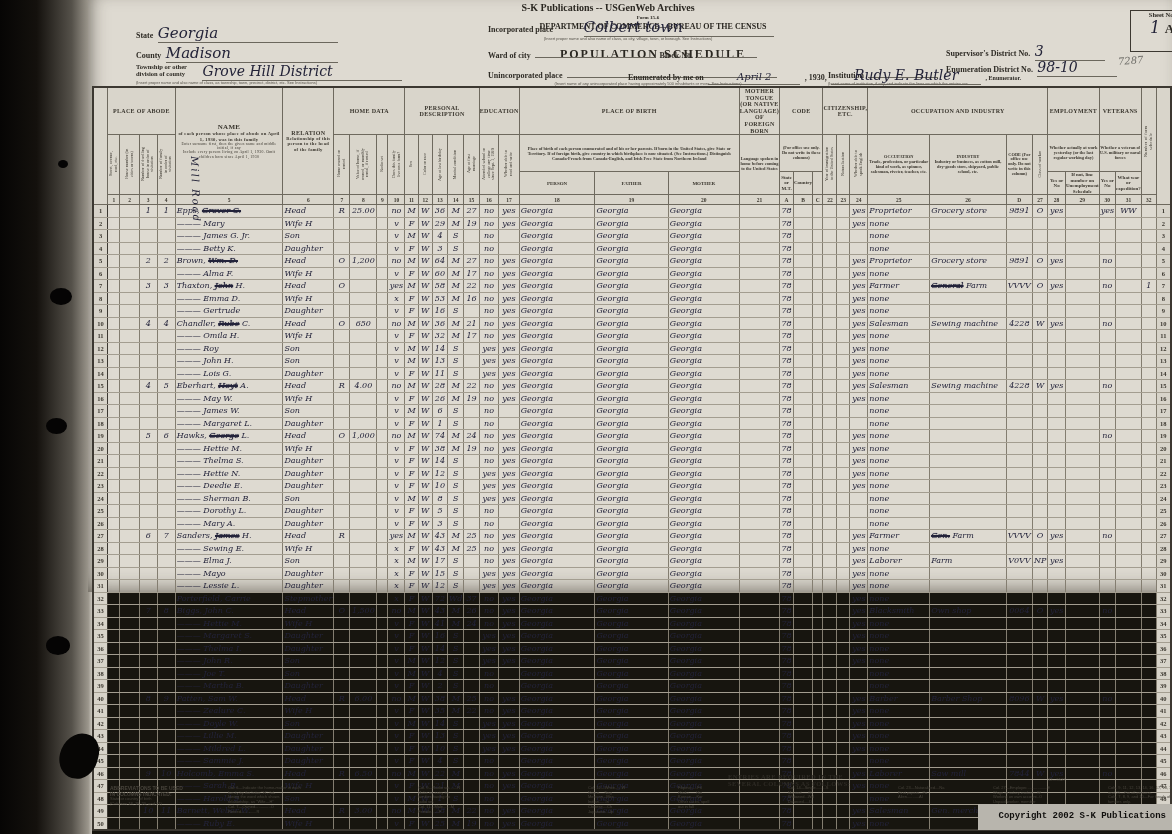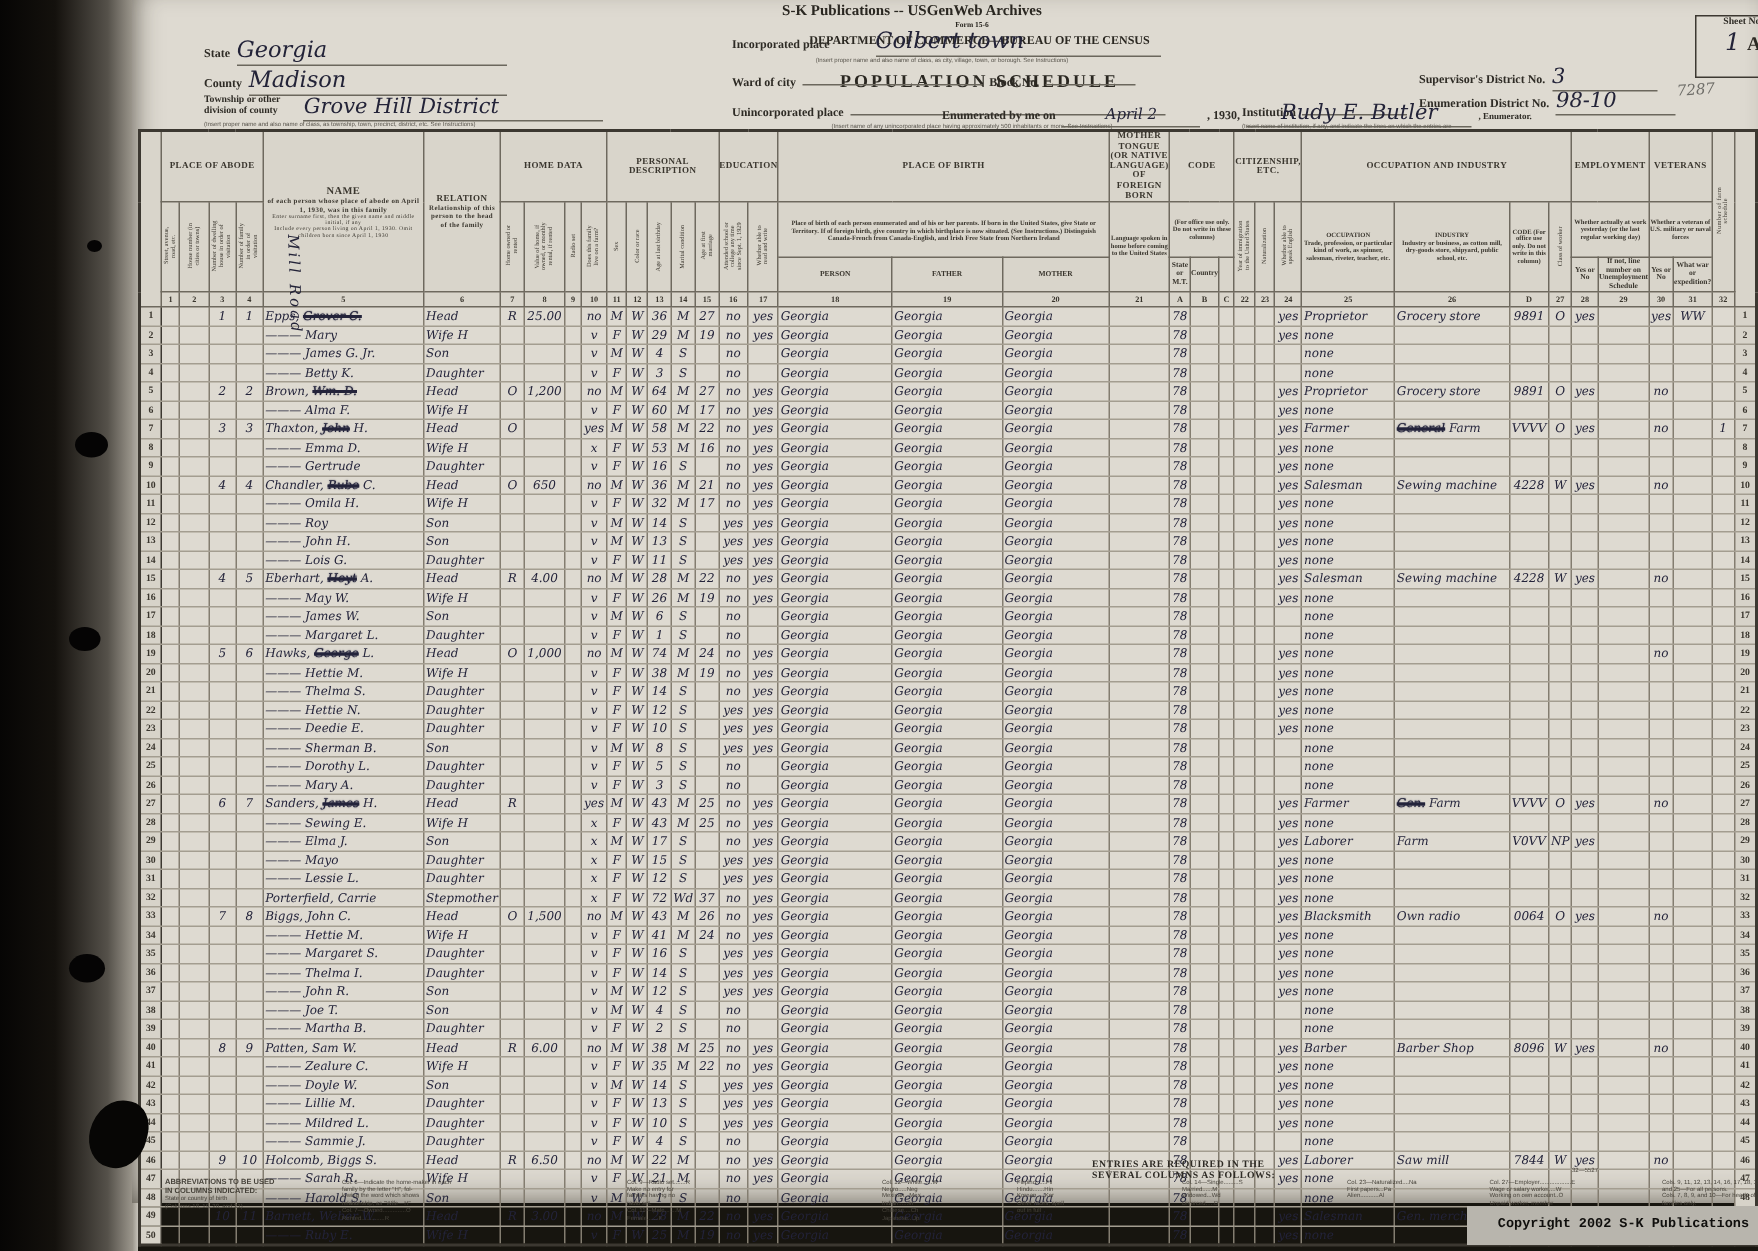--- a/index.html
+++ b/index.html
@@ -1,20 +1,20 @@
 <!DOCTYPE html>
 <html><head>
 <meta charset="utf-8">
 <style>
   html,body{margin:0;padding:0;background:#14120e;font-family:"Liberation Sans",sans-serif;}
   #stage{position:relative;width:1172px;height:834px;background:#17150f;overflow:hidden;}
   
   #leftband{position:absolute;left:0;top:0;width:92px;height:834px;
     background:linear-gradient(90deg,#060504 0%,#14110d 40%,#55514a 78%,#9b968c 96%,#c7c3ba 100%);}
-  #paper{position:absolute;left:88px;top:0;width:1084px;height:802px;background:#dedad1;
+  #paper{position:absolute;left:88px;top:0;width:1084px;height:592px;background:#dedad1;
     box-shadow:inset 12px 0 18px -10px rgba(40,35,25,.55), inset 0 -14px 20px -12px rgba(40,35,25,.5);}
   .hole{position:absolute;background:#050404;border-radius:50%;}
   #blob{position:absolute;left:60px;top:733px;width:38px;height:46px;background:#070605;
     border-radius:60% 45% 55% 50%;transform:rotate(14deg);}
   #bottomstrip{position:absolute;left:978px;top:804px;width:194px;height:26px;background:#b8b5ad;}
   .ink{font-family:"DejaVu Serif",serif;font-style:italic;color:#232338;}
   .pencil{font-family:"DejaVu Serif",serif;font-style:italic;color:#6e6d68;}
   .strike{text-decoration:line-through;text-decoration-thickness:2px;text-shadow:0 0 1px #3a3a50;text-align:center;}
   .abs{position:absolute;}
   .blankline{border-bottom:1px solid #6b675d;display:inline-block;}
@@ -1580,21 +1580,21 @@
             <td class="c-bpf">Georgia</td>
             <td class="c-bpm">Georgia</td>
             <td class="c-lang"></td>
             <td class="c-cA">78</td>
             <td class="c-cB"></td>
             <td class="c-cC"></td>
             <td class="c-imm"></td>
             <td class="c-nat"></td>
             <td class="c-eng">yes</td>
             <td class="c-occ">Blacksmith</td>
-            <td class="c-ind">Own radio</td>
+            <td class="c-ind">Own shop</td>
             <td class="c-cD">0064</td>
             <td class="c-cls">O</td>
             <td class="c-wk">yes</td>
             <td class="c-ue"></td>
             <td class="c-vet">no</td>
             <td class="c-war"></td>
             <td class="c-fs"></td>
             <td class="lnc c-ln2">33</td>
           </tr>
           <tr>
@@ -2076,21 +2076,21 @@
             <td class="c-war"></td>
             <td class="c-fs"></td>
             <td class="lnc c-ln2">45</td>
           </tr>
           <tr>
             <td class="lnc">46</td>
             <td class="c-st"></td>
             <td class="c-hn"></td>
             <td class="c-dw">9</td>
             <td class="c-fam">10</td>
-            <td class="c-name">Holcomb, Biggs S.</td>
+            <td class="c-name">Holcomb, Emma S.</td>
             <td class="c-rel">Head</td>
             <td class="c-own">R</td>
             <td class="c-val">6.50</td>
             <td class="c-rad"></td>
             <td class="c-farm">no</td>
             <td class="c-sex">M</td>
             <td class="c-race">W</td>
             <td class="c-age">22</td>
             <td class="c-mar">M</td>
             <td class="c-am"></td>

